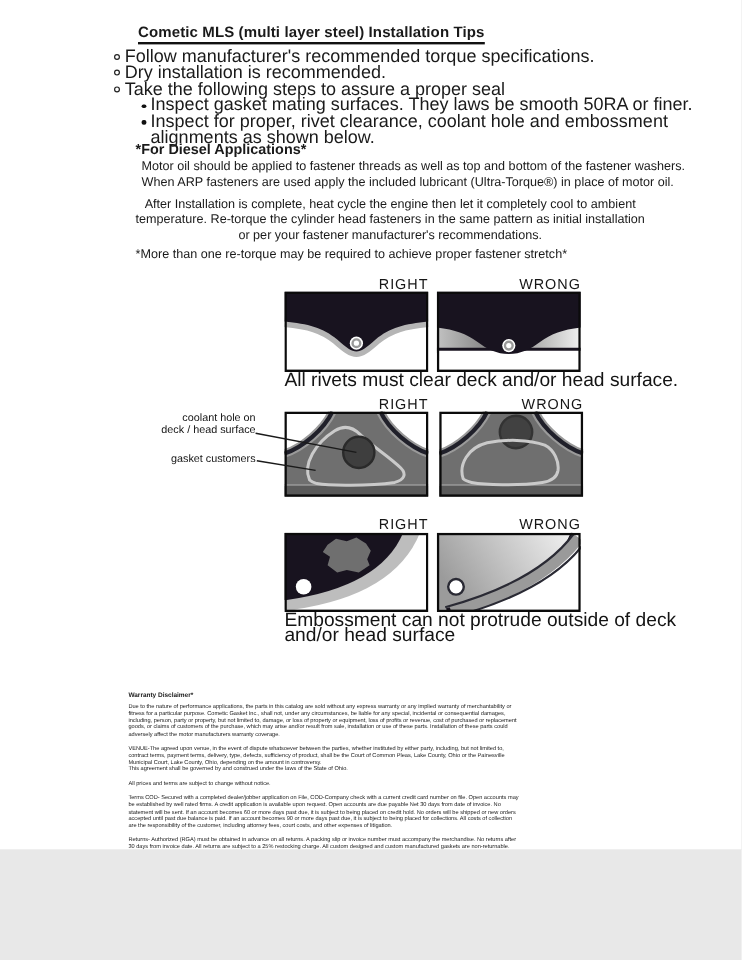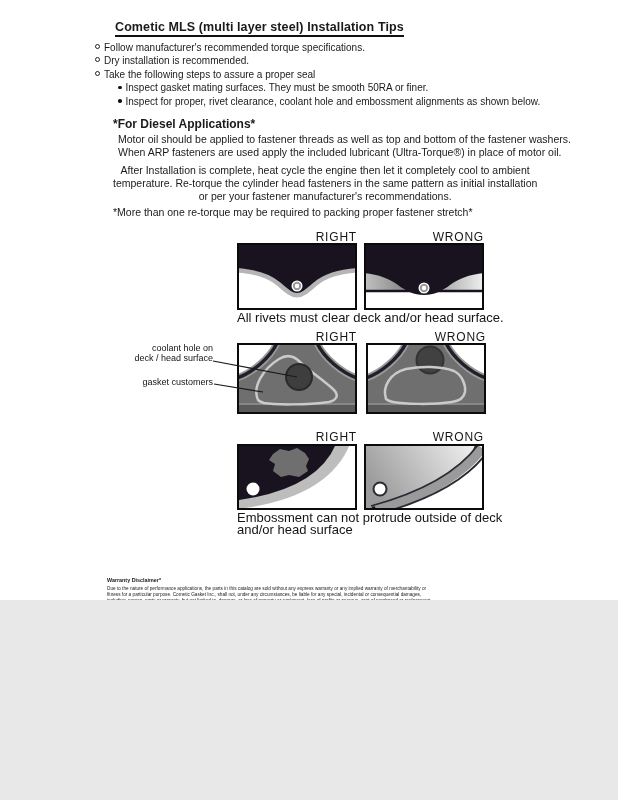--- a/index.html
+++ b/index.html
@@ -1,44 +1,44 @@
 <!DOCTYPE html>
 <html><head>
 <meta charset="utf-8">
 <style>
   html,body{margin:0;padding:0;background:#e8e8e8;}
   .page{
-    position:relative;width:618px;height:600px;background:#ffffff;
+    position:relative;width:618px;height:708px;background:#ffffff;
     font-family:"Liberation Sans", sans-serif;color:#1a1a1a;overflow:hidden;
     margin:0 auto;
   }
   .abs{position:absolute;}
   .pre{white-space:pre-line;}
 
   .title{
     left:115px;top:20px;font-size:12.5px;font-weight:bold;
     border-bottom:2px solid #111;padding-bottom:1px;letter-spacing:.1px;
   }
-  .bullets{left:95px;top:41px;font-size:10px;line-height:13.4px;}
+  .bullets{left:95px;top:41px;font-size:15px;line-height:13.4px;}
   .bullet-row{display:flex;align-items:baseline;}
   .marker-open{
     display:inline-block;width:3px;height:3px;border:1px solid #222;border-radius:50%;
     margin-right:4px;flex:0 0 auto;transform:translateY(-2px);
   }
   .sub-row{margin-left:23px;}
   .marker-solid{
     display:inline-block;width:3.5px;height:3.5px;background:#111;border-radius:50%;
     margin-right:4px;flex:0 0 auto;transform:translateY(-2px);
   }
   .section-heading{font-size:12px;font-weight:bold;}
   .body-para{font-size:10.5px;line-height:12.9px;}
 
   .dg-header{width:120px;text-align:right;font-size:12px;letter-spacing:.8px;color:#161616;}
   .panel{width:120px;line-height:0;}
-  .caption{font-size:13px;line-height:11.5px;color:#141414;}
+  .caption{font-size:16px;line-height:11.5px;color:#141414;}
   .callout{
     width:113px;text-align:right;font-size:9px;line-height:9.5px;color:#141414;
   }
   .overlay{z-index:6;}
 
   .disclaimer-heading{font-size:5.4px;font-weight:bold;}
   .disclaimer-body{font-size:4.7px;line-height:5.8px;width:432px;color:#222;}
   .disclaimer-body .dpara{margin:0 0 6px 0;}
   .footer-code{font-size:13.5px;letter-spacing:.4px;color:#2b2b2b;}
 </style>
@@ -57,35 +57,35 @@
     <div class="bullet-row">
       <span class="marker-open"></span>
       <span>Dry installation is recommended.</span>
     </div>
     <div class="bullet-row">
       <span class="marker-open"></span>
       <span>Take the following steps to assure a proper seal</span>
     </div>
     <div class="bullet-row sub-row">
       <span class="marker-solid"></span>
-      <span>Inspect gasket mating surfaces.  They must be smooth 50RA or finer.</span>
+      <span>Inspect gasket mating surfaces.  They laws be smooth 50RA or finer.</span>
     </div>
     <div class="bullet-row sub-row">
       <span class="marker-solid"></span>
       <span>Inspect for proper, rivet clearance, coolant hole and embossment alignments as shown below.</span>
     </div>
   </div>
 
   <div class="abs section-heading" style="left:113px;top:117px;">*For Diesel Applications*</div>
   <div class="abs body-para pre" style="left:118px;top:133px;">Motor oil should be applied to fastener threads as well as top and bottom of the fastener washers.
 When ARP fasteners are used apply the included lubricant (Ultra-Torque®) in place of motor oil.</div>
   <div class="abs body-para pre" style="left:113px;top:164px;text-align:center;">After Installation is complete, heat cycle the engine then let it completely cool to ambient
 temperature. Re-torque the cylinder head fasteners in the same pattern as initial installation
 or per your fastener manufacturer's recommendations.</div>
-  <div class="abs body-para" style="left:113px;top:206px;">*More than one re-torque may be required to packing proper fastener stretch*</div>
+  <div class="abs body-para" style="left:113px;top:206px;">*More than one re-torque may be required to achieve proper fastener stretch*</div>
 
   <div class="abs dg-header" style="left:237px;top:230px;">RIGHT</div>
   <div class="abs dg-header" style="left:364px;top:230px;">WRONG</div>
 
   <div class="abs panel" style="left:237px;top:243px;">
     <svg width="120" height="67" viewBox="0 0 120 67">
       <rect width="120" height="67" fill="#ffffff"></rect>
       <path d="M0,25 C20,27 32,30 44,40 C52,47 56,50 60,50 C64,50 68,47 76,40 C88,30 100,27 120,25" fill="none" stroke="#b5b5b5" stroke-width="9"></path>
       <path d="M0,0 H120 V25 C100,27 88,30 76,40 C68,47 64,50 60,50 C56,50 52,47 44,40 C32,30 20,27 0,25 Z" fill="#18131f"></path>
       <circle cx="60" cy="43" r="5.5" fill="#ffffff"></circle>

